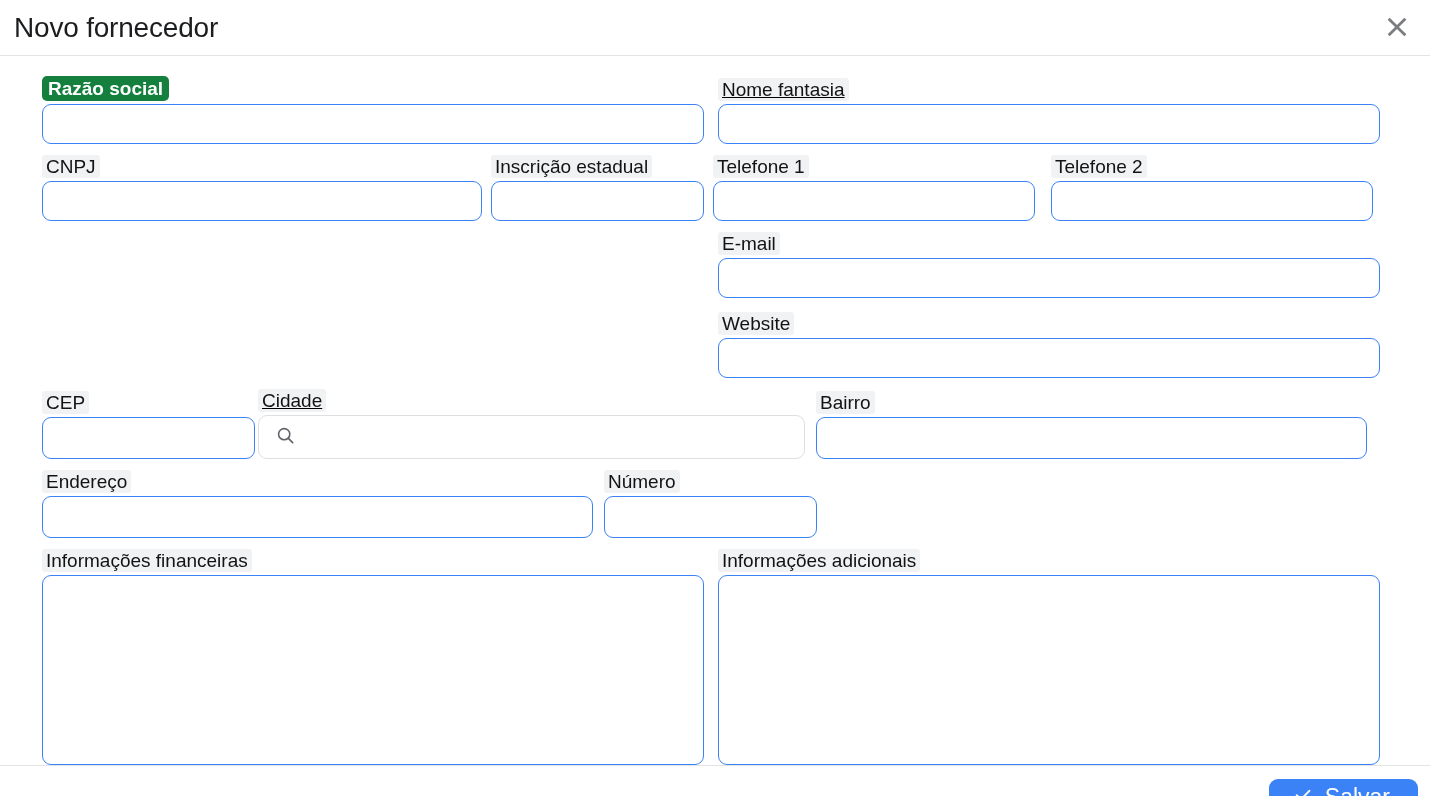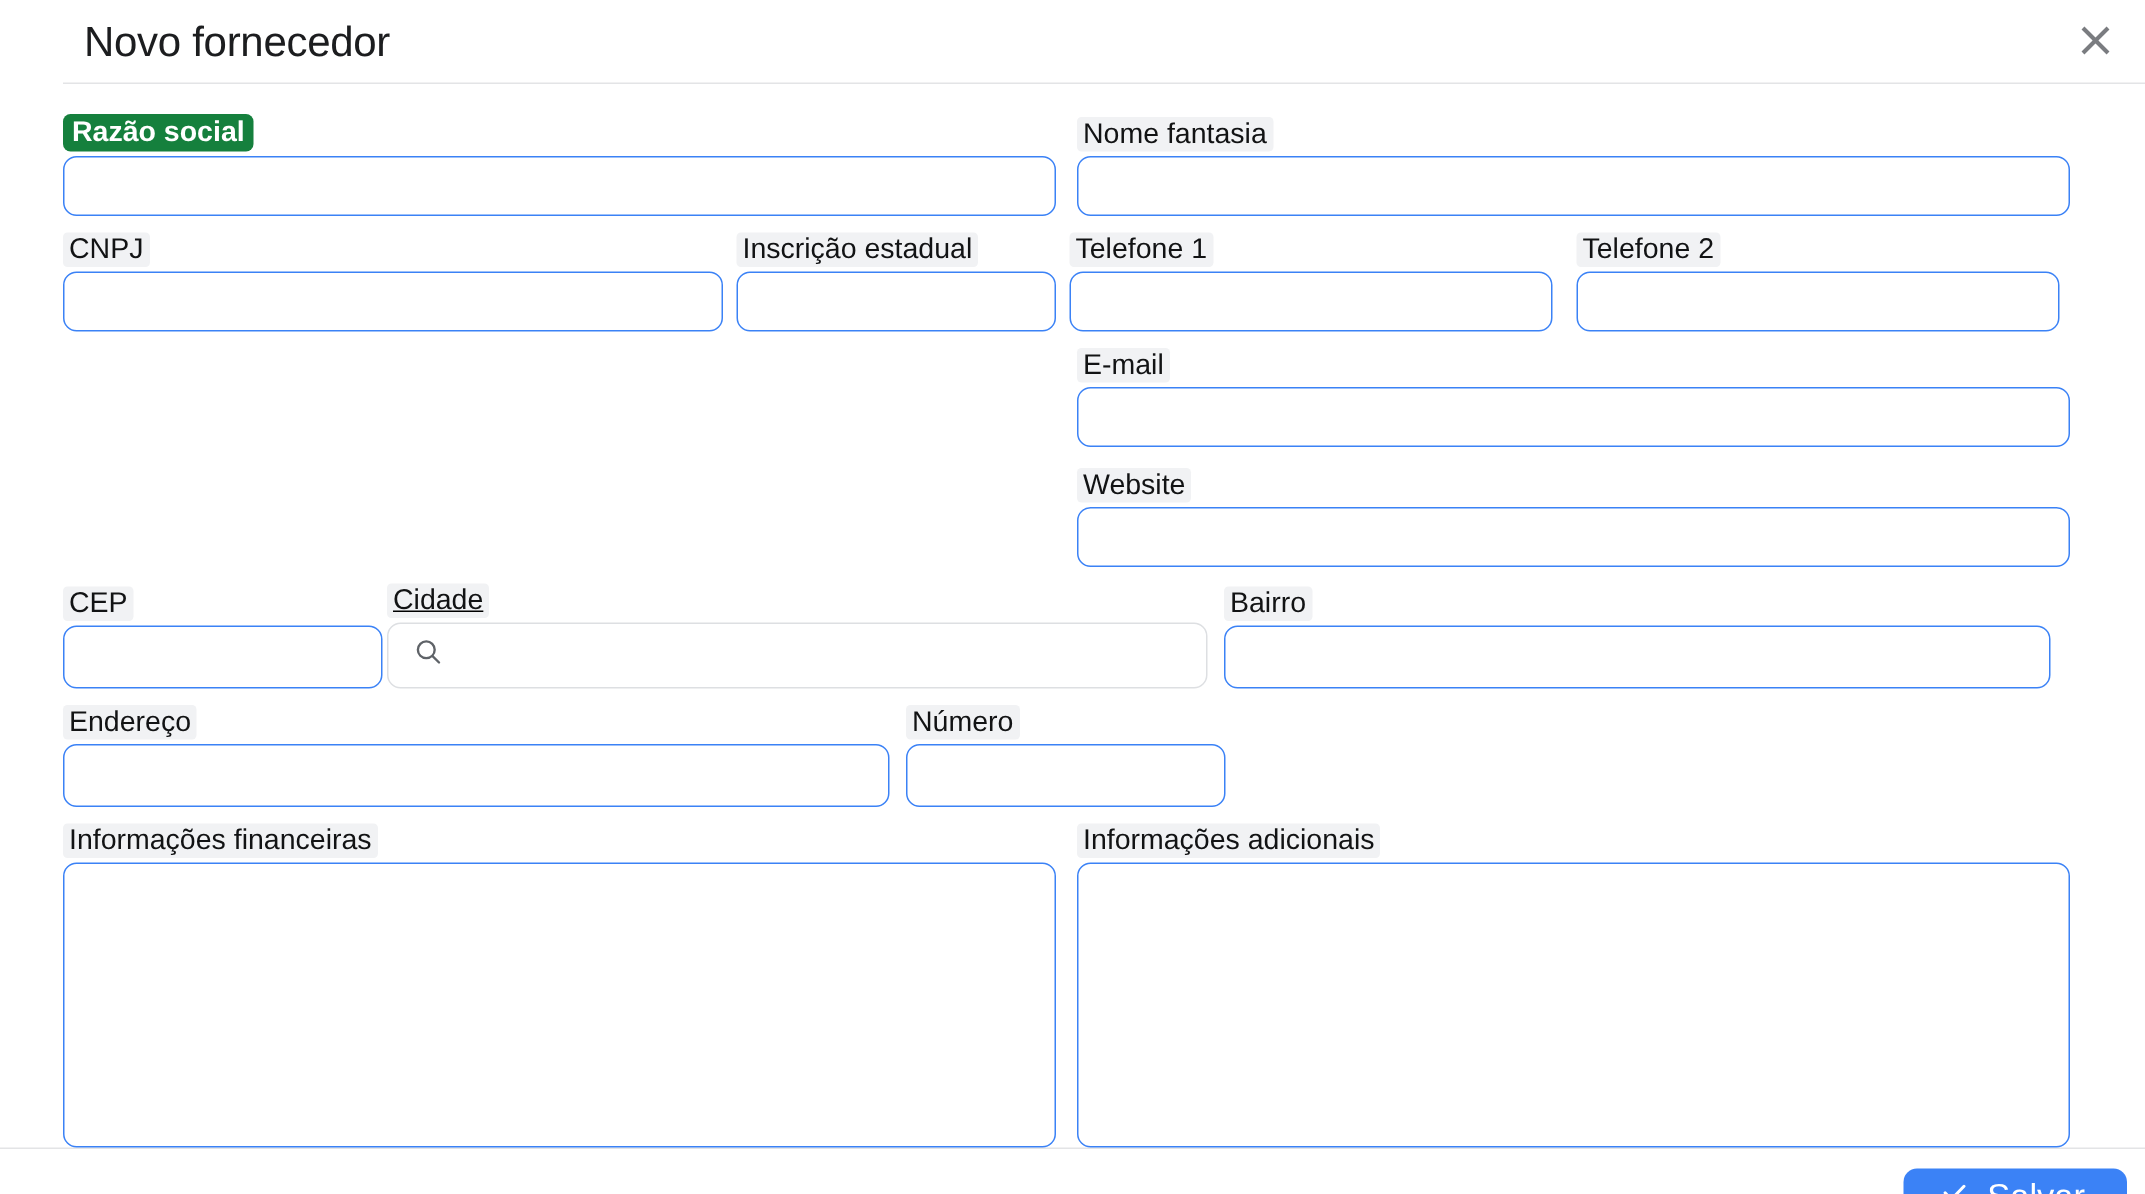--- a/index.html
+++ b/index.html
@@ -23,21 +23,20 @@
 
   
   .modal-header {
     position: relative;
     height: 56px;
     flex: 0 0 56px;
     border-bottom: 1px solid #e3e4e6;
     display: flex;
     align-items: center;
     padding: 0 20px 0 14px;
-    margin-left: 42px;
   }
   .modal-title {
     font-size: 28px;
     font-weight: 400;
     color: #1c1d1f;
     letter-spacing: -0.2px;
     line-height: 1;
   }
   .close-btn {
     position: absolute;
@@ -189,21 +188,21 @@
     </button>
   </div>
 
   <div class="modal-body">
 
     <div class="form-row" style="gap:14px;">
       <div class="field" style="width:662px;">
         <span class="field-label required">Razão social</span>
         <input class="field-input" type="text" placeholder="" style="">
       </div>
-      <div class="field" style="width:662px;">
+      <div class="field" style="width:662px;text-decoration:underline;">
         <span class="field-label">Nome fantasia</span>
         <input class="field-input" type="text" placeholder="" style="">
       </div>
     </div>
 
     <div class="form-row" style="gap:9px;">
       <div class="field" style="width:440px;align-items:flex-end;">
         <span class="field-label">CNPJ</span>
         <input class="field-input" type="text" placeholder="" style="">
       </div>

